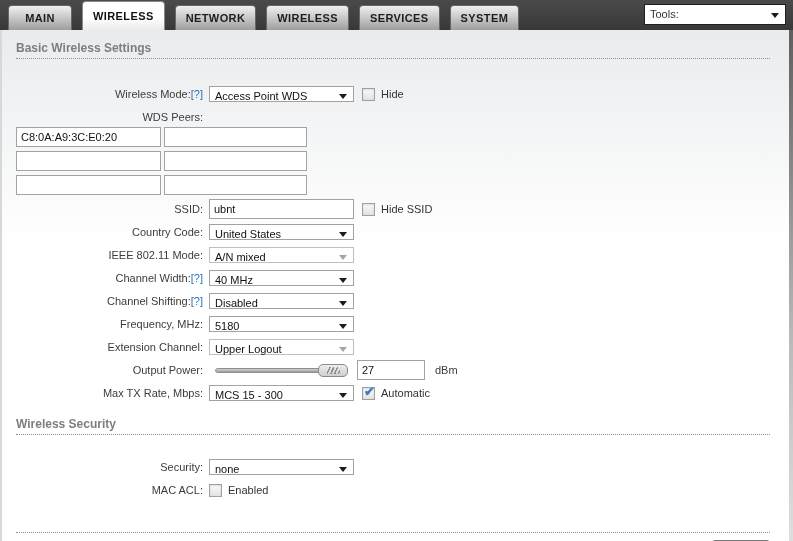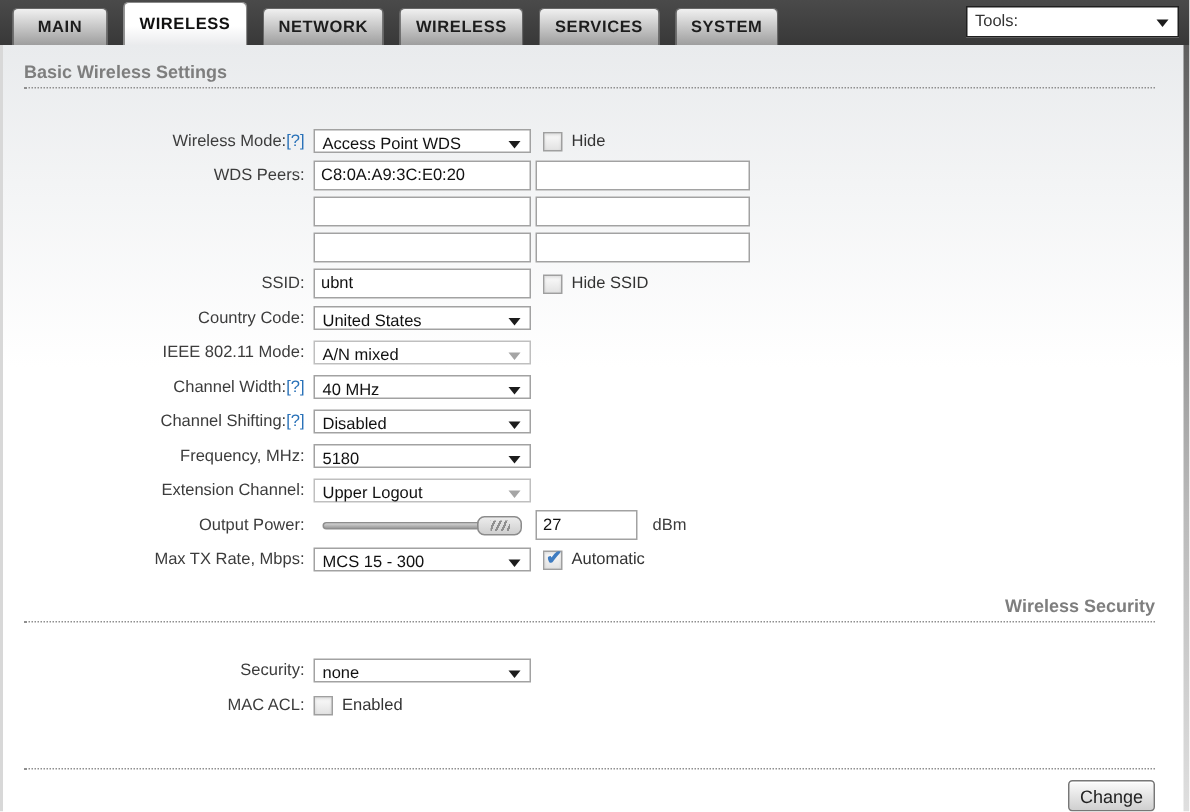--- a/index.html
+++ b/index.html
@@ -29,41 +29,41 @@
 
   
   .content { position:absolute; top:30px; left:0; right:0; bottom:0;
              background:linear-gradient(180deg,#e9ebed 0%,#f3f4f5 18%,#ffffff 42%);
              border-left:2px solid #d8d8d8; padding:0 23px 0 14px; }
   .right-edge { position:absolute; top:30px; right:0; width:4px; bottom:0;
                 background:linear-gradient(#5f5f5f,#b9b9b9 60%,#dfdfdf); }
 
   .section-title { font-size:12px; font-weight:bold; color:#7e7e7e; padding-bottom:3px;
                    border-bottom:1px dotted #8f8f8f; margin-top:11px; margin-bottom:25px; }
-  .section-title.second { margin-top:14px; margin-bottom:22px;text-align:right; }
+  .section-title.second { margin-top:14px; margin-bottom:22px; }
 
   .row { display:flex; align-items:center; margin-bottom:3px; font-size:11px; color:#333; }
   .row.top { align-items:flex-start; }
   .lbl { width:193px; text-align:right; padding-right:6px; line-height:20px; flex:none; color:#3c3c3c; }
   .help { color:#2a72b8; cursor:pointer; }
 
   .fselect { position:relative; width:145px; height:16px; background:#fff;
              border:1px solid #a2a2a2; line-height:18px; padding-left:5px; color:#111;
              cursor:pointer; flex:none; }
   .fselect.disabled { border-color:#bfbfbf; cursor:default; }
   .fselect.disabled .caret { border-top-color:#a5a5a5; }
   .fselect .caret { top:7px; }
 
   .tinput { width:145px; height:20px; border:1px solid #a2a2a2; padding:0 4px; font-size:11px;
             color:#111; font-family:inherit; background:#fff; flex:none; }
   .tinput.small { width:68px; }
 
   .wds-grid { display:grid; grid-template-columns:145px 143px; column-gap:3px; row-gap:4px; }
   .wds-grid .tinput { width:100%; }
-  .row.wds { margin-bottom:4px; }
+  .row.wds { margin-bottom:4px;flex-direction:column; }
 
   .cb-group { display:flex; align-items:center; margin-left:8px; gap:6px; }
   .cb-group.flush { margin-left:0; }
   .checkbox { width:13px; height:13px; border:1px solid #9f9f9f; position:relative; flex:none;
               background:linear-gradient(#fbfbfb,#e2e2e2); box-shadow:inset 0 1px 2px rgba(0,0,0,.12);
               cursor:pointer; }
   .checkbox.checked::after { content:"\2714"; color:#3f7cc1; font-size:13px; font-weight:bold;
                              position:absolute; top:-4px; left:1px; }
 
   .slider-track { width:132px; height:5px; margin-left:6px; background:linear-gradient(#d2d2d2,#9b9b9b);

